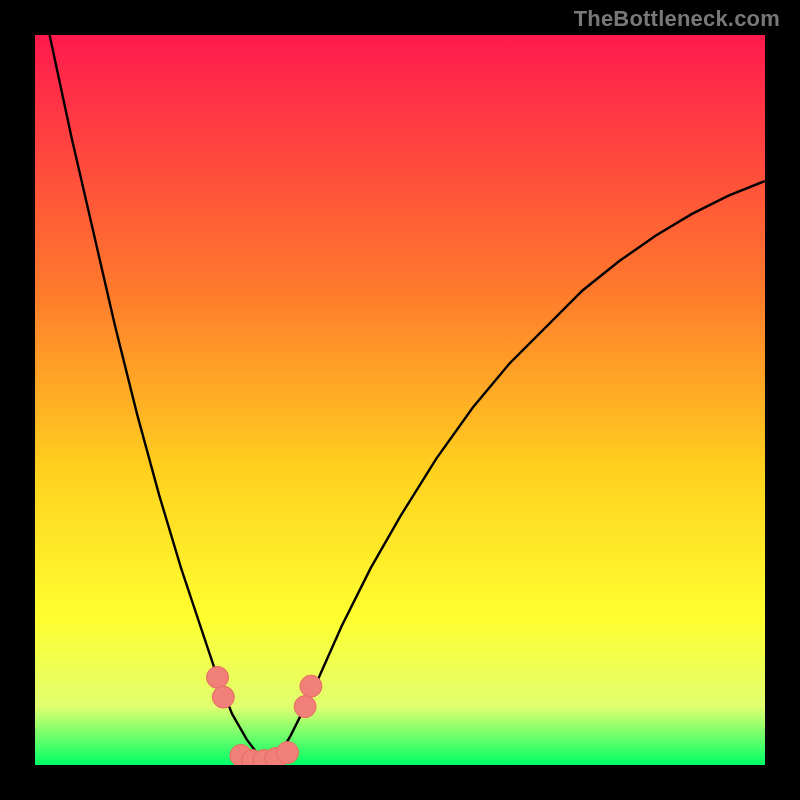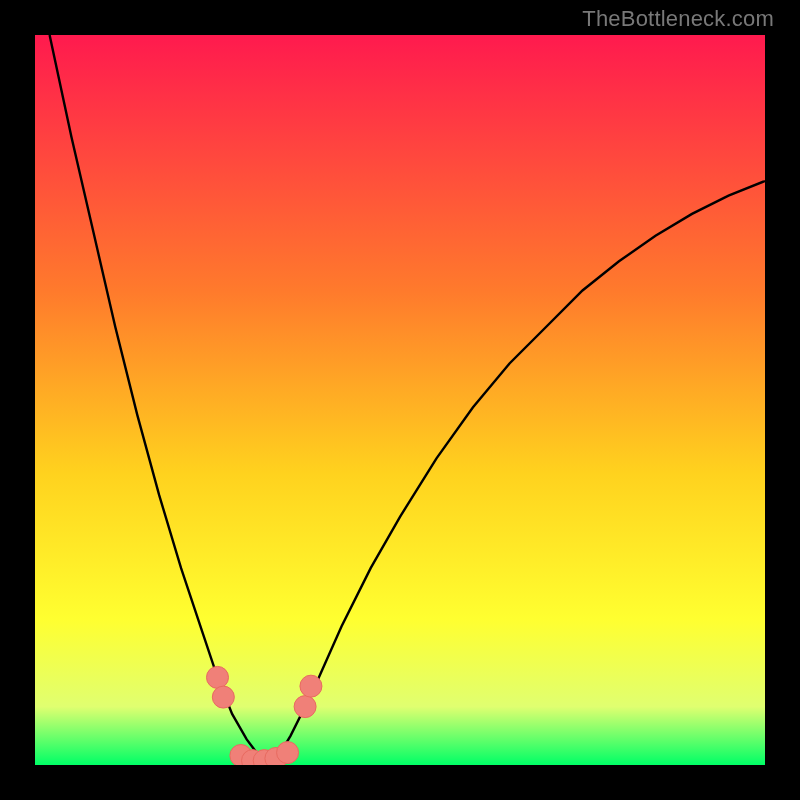--- a/index.html
+++ b/index.html
@@ -31,24 +31,24 @@
     position: absolute;
     top: 0;
     left: 0;
     width: 730px;
     height: 730px;
     display: block;
   }
   .watermark {
     position: absolute;
     top: 6px;
-    right: 26px;
+    right: 20px;
     color: #787878;
     font-size: 22px;
-    font-weight: 400;
+    font-weight: 700;
     letter-spacing: 0.2px;
   }
 </style>
 </head>
 <body>
 
 <div class="frame">
   <div class="watermark">TheBottleneck.com</div>
   <div class="plot-area">
     <svg class="plot-svg" viewBox="0 0 730 730" preserveAspectRatio="none">

